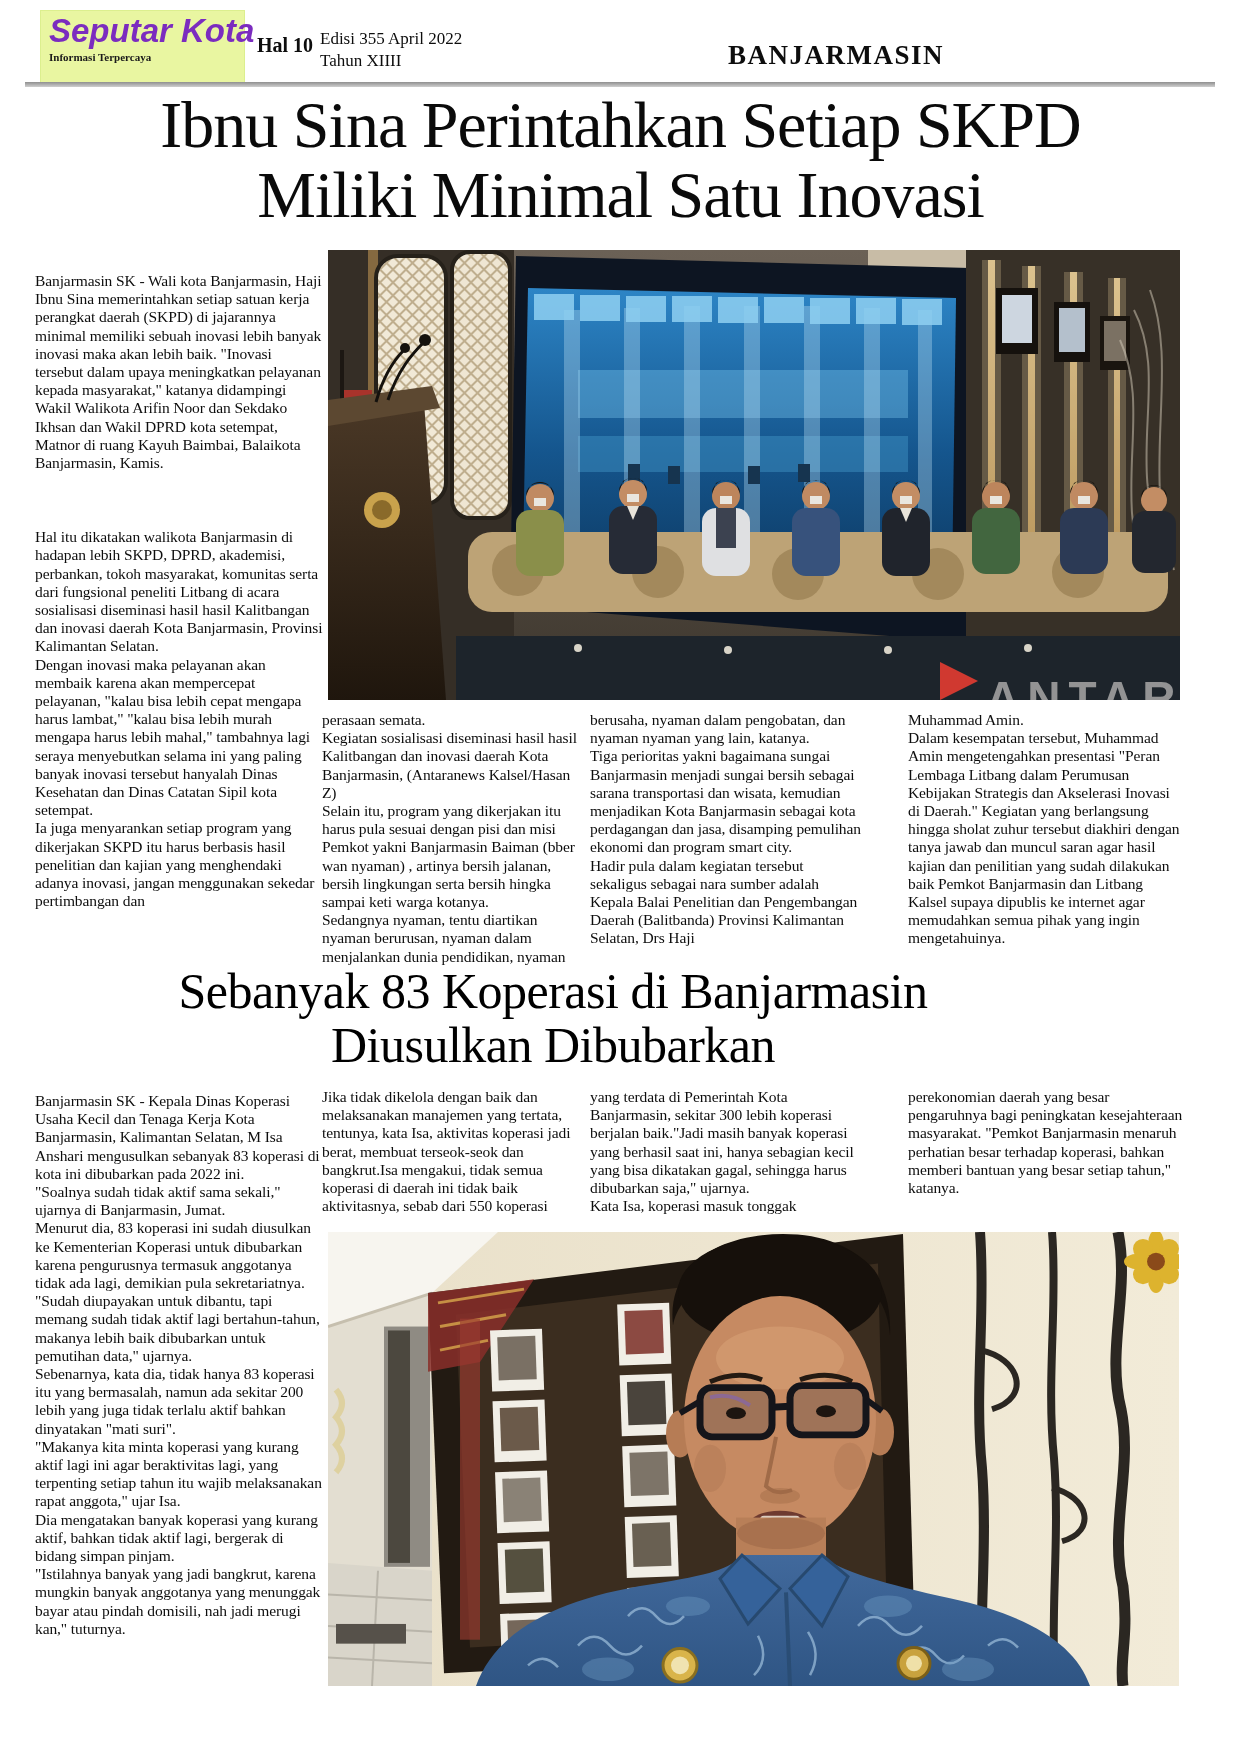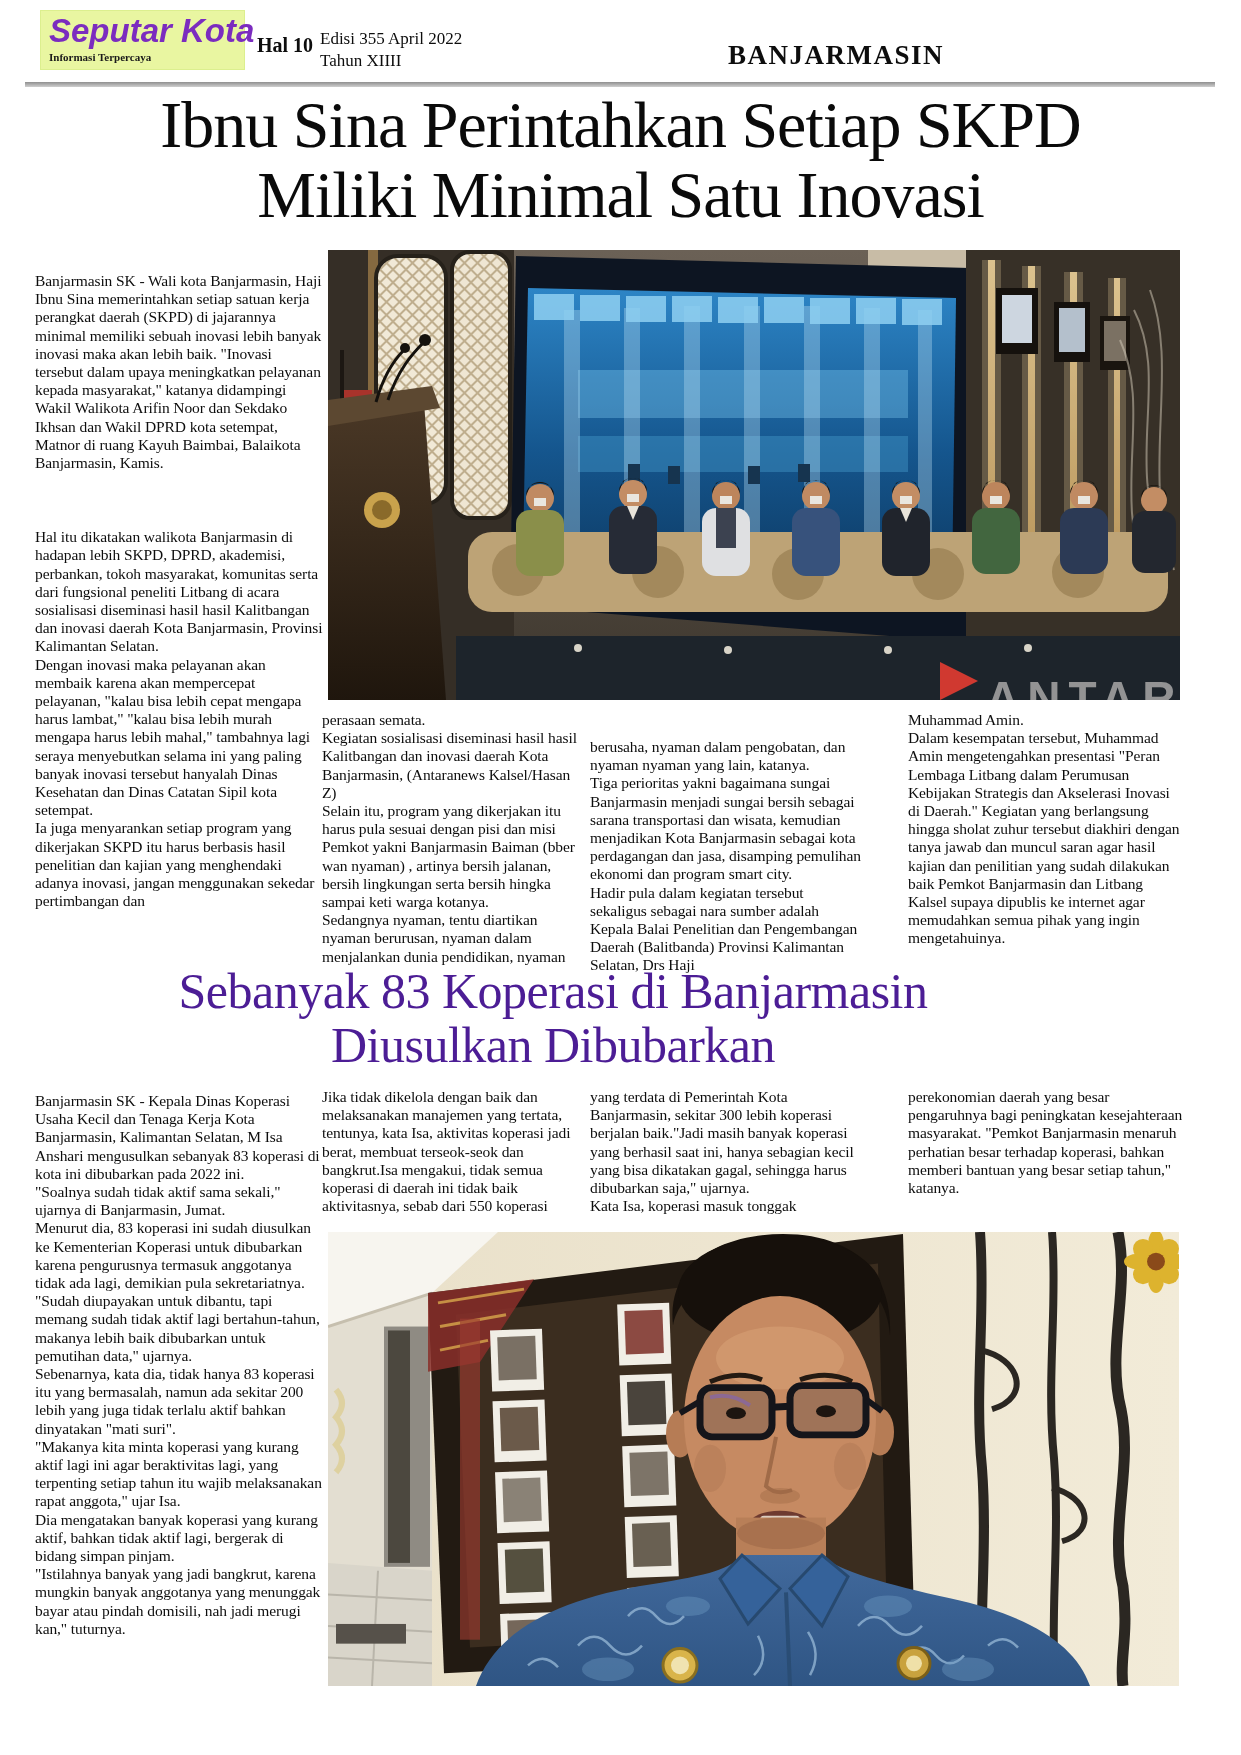--- a/index.html
+++ b/index.html
@@ -2,21 +2,21 @@
 <html><head>
 <meta charset="utf-8">
 <style>
   html,body{margin:0;padding:0;background:#ffffff;}
   .page{
     position:relative;width:1241px;height:1755px;background:#ffffff;
     font-family:"Liberation Serif", serif;color:#0d0d0d;overflow:hidden;
   }
   
   .logo-box{
-    position:absolute;left:40px;top:10px;width:205px;height:60px;
+    position:absolute;left:40px;top:10px;width:205px;height:76px;
     background:#e9f6a1;border:1px solid #dcef8e;box-sizing:border-box;
     padding:2px 8px 0 8px;
   }
   .logo-title{
     font-family:"Liberation Sans", sans-serif;font-weight:bold;font-style:italic;
     font-size:33px;line-height:36px;color:#7b2cbf;letter-spacing:0px;white-space:nowrap;
   }
   .logo-subtitle{
     font-family:Liberation Serif, serif;font-size:11px;font-weight:bold;
     color:#1a1a1a;margin-top:2px;
@@ -28,29 +28,29 @@
     position:absolute;left:25px;top:82px;width:1190px;height:5px;
     background:linear-gradient(#8f8f8f,#cfcfcf);
   }
   
   .headline1{
     position:absolute;left:0;top:90px;width:1241px;text-align:center;
     font-size:66px;line-height:70px;font-weight:400;color:#0a0a0a;letter-spacing:-1px;
   }
   .headline2{
     position:absolute;left:0;top:964px;width:1106px;text-align:center;
-    font-size:50px;line-height:54px;font-weight:400;color:#4c1d95;letter-spacing:-0.5px;
+    font-size:50px;line-height:54px;font-weight:400;color:#000000;letter-spacing:-0.5px;
   }
   
   .article-col{position:absolute;font-size:15.5px;line-height:18.2px;letter-spacing:-0.1px;}
   .article-col p{margin:0;}
   .gap-after-first p:first-child{margin-bottom:56px;}
   .a1c1{left:35px;top:272px;width:288px;}
   .a1c2{left:322px;top:711px;width:264px;}
-  .a1c3{left:590px;top:738px;width:272px;}
+  .a1c3{left:590px;top:711px;width:272px;}
   .a1c4{left:908px;top:711px;width:276px;}
   .a2c1{left:35px;top:1092px;width:288px;}
   .a2c2{left:322px;top:1088px;width:266px;}
   .a2c3{left:590px;top:1088px;width:272px;}
   .a2c4{left:908px;top:1088px;width:276px;}
   
   .photo1{position:absolute;left:328px;top:250px;width:852px;height:450px;}
   .photo2{position:absolute;left:328px;top:1232px;width:851px;height:454px;}
   .photo1 svg,.photo2 svg{display:block;width:100%;height:100%;}
 </style>

